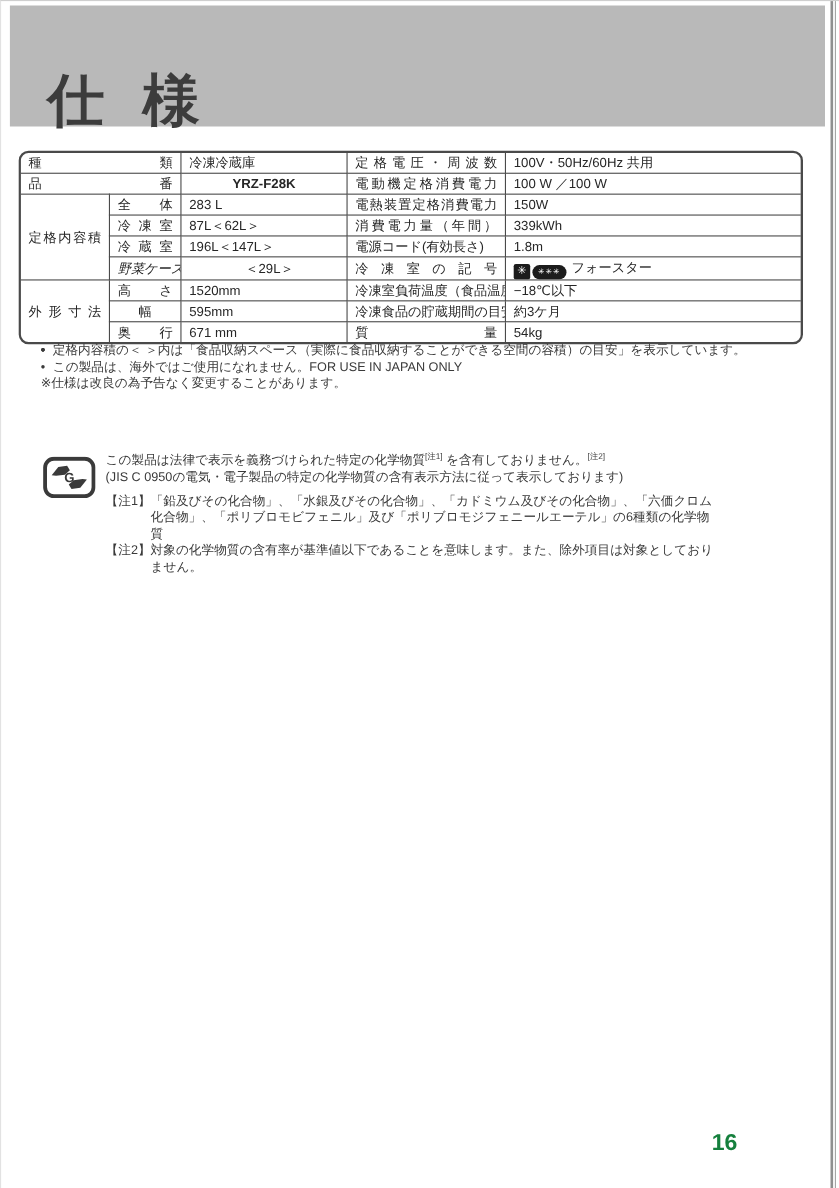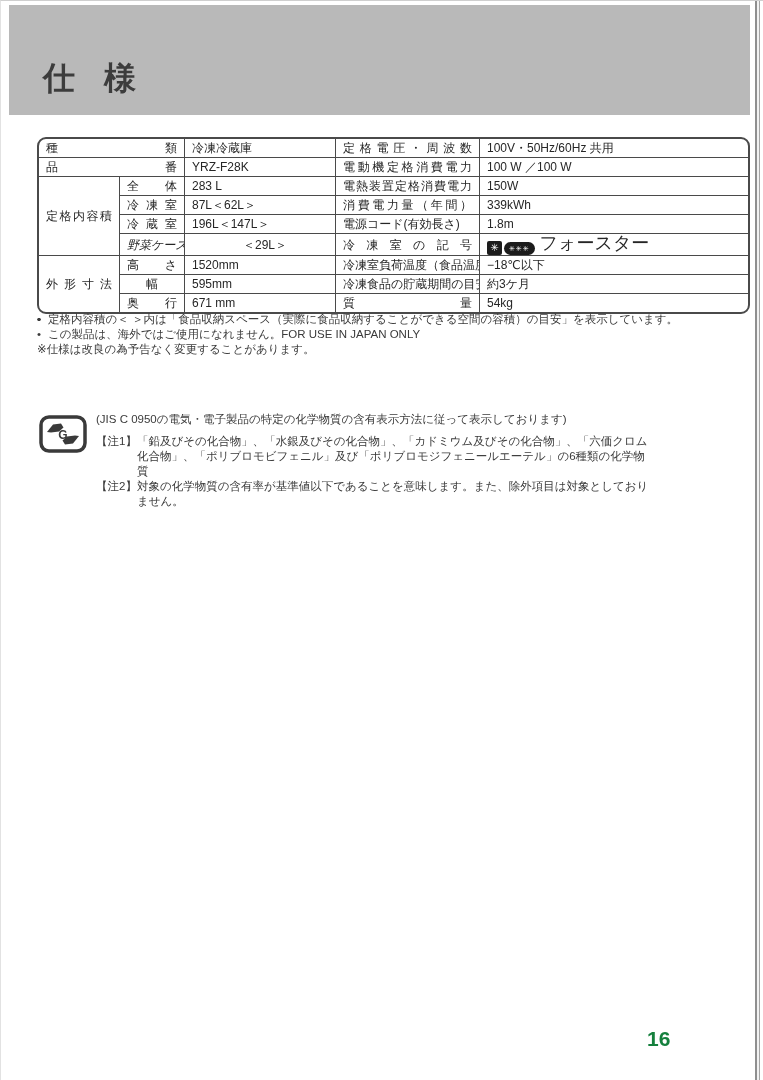--- a/index.html
+++ b/index.html
@@ -3,38 +3,38 @@
 <meta charset="utf-8">
 <style>
   html,body{margin:0;padding:0;background:#ffffff;}
   body{width:763px;height:1080px;font-family:"Liberation Sans","DejaVu Sans",sans-serif;color:#3a3a3a;}
   .page{position:relative;width:763px;height:1080px;background:#fff;overflow:hidden;
         border-top:1px solid #cfcfcf;border-bottom:1px solid #cfcfcf;border-left:1px solid #e2e2e2;}
   .edge-right{position:absolute;top:0;bottom:0;right:3px;width:6px;
         background:linear-gradient(90deg,#8f8f8f 0 2px,#f2f2f2 2px 4px,#a5a5a5 4px 5px,#fff 5px 6px);}
   
   .header-band{position:absolute;left:8px;top:4px;width:741px;height:110px;background:#b9b9b9;}
-  .page-title{position:absolute;left:34px;top:52px;font-size:32px;font-weight:bold;color:#3c3c3c;letter-spacing:10px;}
+  .page-title{position:absolute;left:34px;top:52px;font-size:52px;font-weight:bold;color:#3c3c3c;letter-spacing:10px;}
   
-  .table-wrap{position:absolute;left:36px;top:136px;width:709px;border:2px solid #4a4a4a;border-radius:9px;overflow:hidden;background:#fff;}
+  .table-wrap{position:absolute;left:16px;top:136px;width:709px;border:2px solid #4a4a4a;border-radius:9px;overflow:hidden;background:#fff;}
   table.spec{border-collapse:collapse;table-layout:fixed;width:calc(100% + 2px);margin:-1px;}
   table.spec td{border:1px solid #4a4a4a;height:18px;line-height:18px;font-size:12px;color:#262626;
         padding:0 7px;white-space:nowrap;overflow:hidden;}
   td.just{text-align:justify;text-align-last:justify;}
   td.center{text-align:center;}
   td.val{font-size:13px;padding-left:12px;color:#1f1f1f;}
   td.rval{font-size:13px;padding-left:10px;color:#1f1f1f;}
   td.sm{font-size:10px;padding:0 3px;font-style:italic;}
   td.rsm{font-size:10px;}
-  td.b{font-weight:normal;}
+  td.b{font-weight:bold;text-align:center;}
   .fsq{display:inline-block;background:#1c1c1c;color:#fff;width:15px;height:14px;line-height:14px;
         text-align:center;font-size:10px;vertical-align:-2px;border-radius:2px;}
   .frect{display:inline-block;background:#1c1c1c;color:#fff;height:13px;line-height:13px;border-radius:7px;
         padding:0 5px;font-size:7px;letter-spacing:1px;vertical-align:-2px;margin-left:2px;}
-  .fslabel{margin-left:5px;font-size:18px;font-family:Liberation Serif, serif;}
+  .fslabel{margin-left:5px;font-size:12px;font-family:Liberation Serif, serif;}
   
   .notes{position:absolute;left:36px;top:311px;width:700px;font-size:11.5px;line-height:15px;color:#3a3a3a;}
   .notes ul{margin:0;padding:0;list-style:none;}
   .notes li{position:relative;padding-left:11px;}
   .blt{position:absolute;left:0;top:0;}
   .disclaimer{margin-top:0;}
   
   .jmoss{position:absolute;left:36px;top:411px;width:700px;font-size:11.5px;line-height:15px;color:#3a3a3a;}
   .jm-icon{position:absolute;left:2px;top:3px;width:48px;height:38px;}
   .jm-text{margin-left:59px;width:640px;}
@@ -139,20 +139,21 @@
   </div>
 
   <div class="jmoss">
     <svg class="jm-icon" viewBox="0 0 48 38">
       <rect x="2" y="2" width="44" height="34" rx="8" fill="#ffffff" stroke="#3a3a3a" stroke-width="3.5"></rect>
       <path d="M8,17 L14,9.5 L22,8.5 L24.5,12.5 L20,16.5 L12,17.5 Z" fill="#3a3a3a"></path>
       <path d="M40,21 L34,28.5 L26,29.5 L23.5,25.5 L28,21.5 L36,20.5 Z" fill="#3a3a3a"></path>
       <text x="24" y="23.5" font-size="12" font-weight="bold" fill="#3a3a3a" text-anchor="middle" font-family="Liberation Sans, DejaVu Sans, sans-serif">G</text>
     </svg>
     <div class="jm-text">
+      <div><span>この製品は法律で表示を義務づけられた特定の化学物質</span><sup class="ref">[注1]</sup><span> を含有しておりません。</span><sup class="ref">[注2]</sup></div>
       <div>(JIS C 0950の電気・電子製品の特定の化学物質の含有表示方法に従って表示しております)</div>
     </div>
     <div class="jm-notes">
       <div class="jnote">
         <span class="jlabel">【注1】</span>
         <span class="jtext">「鉛及びその化合物」、「水銀及びその化合物」、「カドミウム及びその化合物」、「六価クロム化合物」、「ポリブロモビフェニル」及び「ポリブロモジフェニールエーテル」の6種類の化学物質</span>
       </div>
       <div class="jnote">
         <span class="jlabel">【注2】</span>
         <span class="jtext">対象の化学物質の含有率が基準値以下であることを意味します。また、除外項目は対象としておりません。</span>

